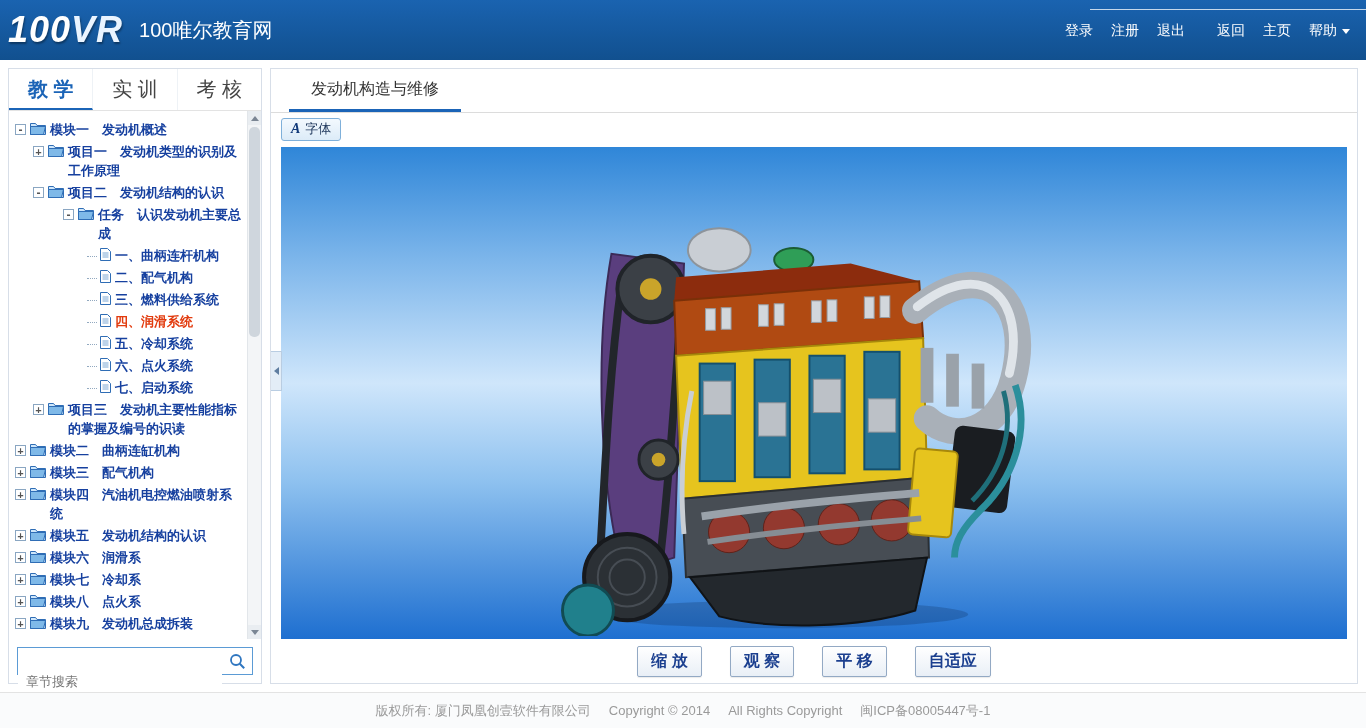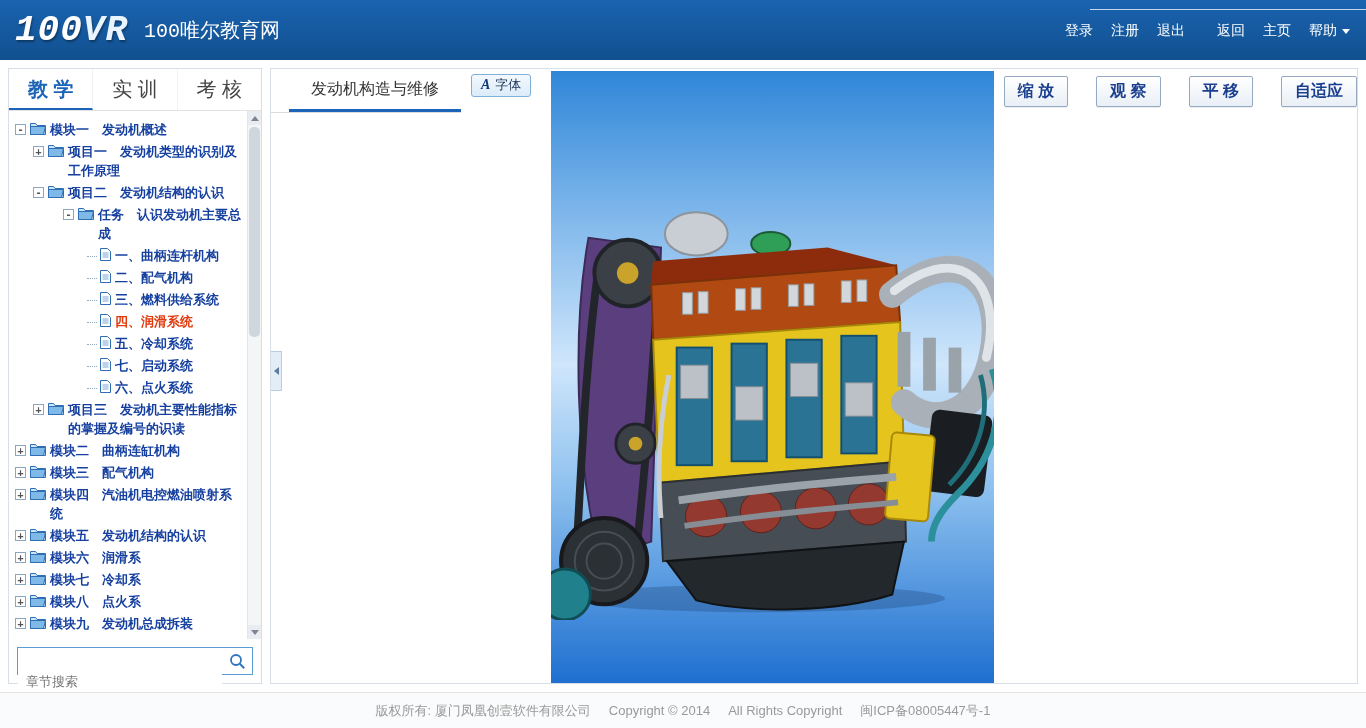--- a/index.html
+++ b/index.html
@@ -1,20 +1,20 @@
 <!DOCTYPE html>
 <html><head>
 <meta charset="utf-8">
 <style>
   * { box-sizing: border-box; margin: 0; padding: 0; }
   html,body { width:1366px; height:728px; overflow:hidden; }
   body { font-family:"Liberation Sans","DejaVu Sans",sans-serif; background:#ffffff; position:relative; }
 
   
-  .topbar { height:60px; background:linear-gradient(180deg,#1a63b0,#11508f); display:flex; align-items:center; padding:0 15px; position:relative;font-family:Liberation Mono, monospace; }
+  .topbar { height:60px; background:linear-gradient(180deg,#1a63b0,#11508f); display:flex; align-items:center; padding:0 8px; position:relative; }
   .logo { font-style:italic; font-weight:bold; font-size:36px; color:#ffffff; letter-spacing:1px; text-shadow:1px 2px 2px rgba(0,0,0,.35); cursor:pointer; }
   .logo .vr { color:#eaf4ff; }
   .site-name { color:#ffffff; font-size:20px; margin-left:16px; }
   .topline { position:absolute; right:0; top:9px; width:276px; height:1px; background:rgba(255,255,255,.75); }
   .hlinks { position:absolute; right:16px; top:22px; color:#ffffff; font-size:14px; display:flex; align-items:center; }
   .hlink { margin-left:18px; cursor:pointer; display:inline-flex; align-items:center; }
   .hlink.gap { margin-left:32px; }
   .caret { display:inline-block; width:0; height:0; border-left:4px solid transparent; border-right:4px solid transparent; border-top:5px solid #ffffff; margin-left:5px; }
 
   
@@ -47,21 +47,21 @@
   .tri-up { width:0;height:0;border-left:4px solid transparent;border-right:4px solid transparent;border-bottom:5px solid #7b8694; }
   .tri-down { width:0;height:0;border-left:4px solid transparent;border-right:4px solid transparent;border-top:5px solid #7b8694; }
   .sthumb { position:absolute; left:1px; top:16px; width:11px; height:210px; background:#cfd6dd; border-radius:5px; cursor:pointer; }
 
   .search-wrap { flex:none; padding:8px; }
   .searchbox { display:flex; align-items:center; border:1px solid #5b9bd5; height:28px; background:#fff; }
   .searchbox input { flex:1; border:0; outline:none; padding:0 8px; font-size:13px; color:#333; min-width:0; font-family:inherit;margin-top:40px; }
   .sbtn { flex:none; width:30px; height:100%; display:flex; align-items:center; justify-content:center; cursor:pointer; background:#fff; border:0; }
 
   
-  .main { flex:1; display:flex; flex-direction:row; position:relative; }
+  .main { flex:1; display:flex; flex-direction:column; position:relative; }
   .tabbar { flex:none; height:44px; border-bottom:1px solid #dcdcdc; display:flex; align-items:flex-end; padding-left:18px; }
   .mtab { font-size:16px; color:#333; padding:10px 22px 9px; border-bottom:3px solid #1b64b7; cursor:pointer; }
   .toolbar { flex:none; height:32px; display:flex; align-items:center; padding:0 10px; }
   .fontbtn { display:inline-flex; align-items:center; gap:5px; border:1px solid #7fb0da; background:linear-gradient(#f3f9fe,#dcebf8); border-radius:3px; padding:2px 9px; font-size:13px; color:#223a5e; cursor:pointer; height:23px; }
   .fonticon { font:italic bold 14px "Liberation Serif","DejaVu Serif",serif; color:#123a7a; line-height:1; }
 
   .viewer { flex:1; margin:2px 10px 0; position:relative; overflow:hidden; cursor:grab;
             background:linear-gradient(180deg,#2f86d8 0%,#7ab4ea 22%,#cfe6fb 48%,#8ec1ef 68%,#1e6fd0 100%); }
   .engine { position:absolute; left:47%; top:50%; transform:translate(-50%,-50%); }
 
@@ -172,29 +172,29 @@
             <path d="M2.5 5 h6 M2.5 7 h6 M2.5 9 h6" stroke="#7aa7d4" stroke-width="1" fill="none"></path>
           </svg>
           <span class="tlabel">五、冷却系统</span>
         </div>
         <div class="trow lvl3">
           <span class="dash"></span>
           <svg class="tico" width="11" height="13" viewBox="0 0 11 13">
             <path d="M0.5 0.5 h7 l3 3 v9 h-10 z" fill="#ffffff" stroke="#2f6db5"></path>
             <path d="M2.5 5 h6 M2.5 7 h6 M2.5 9 h6" stroke="#7aa7d4" stroke-width="1" fill="none"></path>
           </svg>
+          <span class="tlabel">六、点火系统</span>
+        </div>
+        <div class="trow lvl3">
+          <span class="dash"></span>
+          <svg class="tico" width="11" height="13" viewBox="0 0 11 13">
+            <path d="M0.5 0.5 h7 l3 3 v9 h-10 z" fill="#ffffff" stroke="#2f6db5"></path>
+            <path d="M2.5 5 h6 M2.5 7 h6 M2.5 9 h6" stroke="#7aa7d4" stroke-width="1" fill="none"></path>
+          </svg>
           <span class="tlabel">七、启动系统</span>
-        </div>
-        <div class="trow lvl3">
-          <span class="dash"></span>
-          <svg class="tico" width="11" height="13" viewBox="0 0 11 13">
-            <path d="M0.5 0.5 h7 l3 3 v9 h-10 z" fill="#ffffff" stroke="#2f6db5"></path>
-            <path d="M2.5 5 h6 M2.5 7 h6 M2.5 9 h6" stroke="#7aa7d4" stroke-width="1" fill="none"></path>
-          </svg>
-          <span class="tlabel">六、点火系统</span>
         </div>
         <div class="trow lvl1">
           <span class="exp">+</span>
           <svg class="tico" width="16" height="13" viewBox="0 0 16 13">
             <path d="M0.5 1.5 h5 l1.6 2 h8.4 v9 h-15 z" fill="#cfe7fb" stroke="#2f6db5"></path>
             <path d="M0.5 4.5 h15 l-2 8 h-13 z" fill="#7fb9e8" stroke="#2f6db5"></path>
           </svg>
           <span class="tlabel">项目三　发动机主要性能指标的掌握及编号的识读</span>
         </div>
         <div class="trow lvl0">

